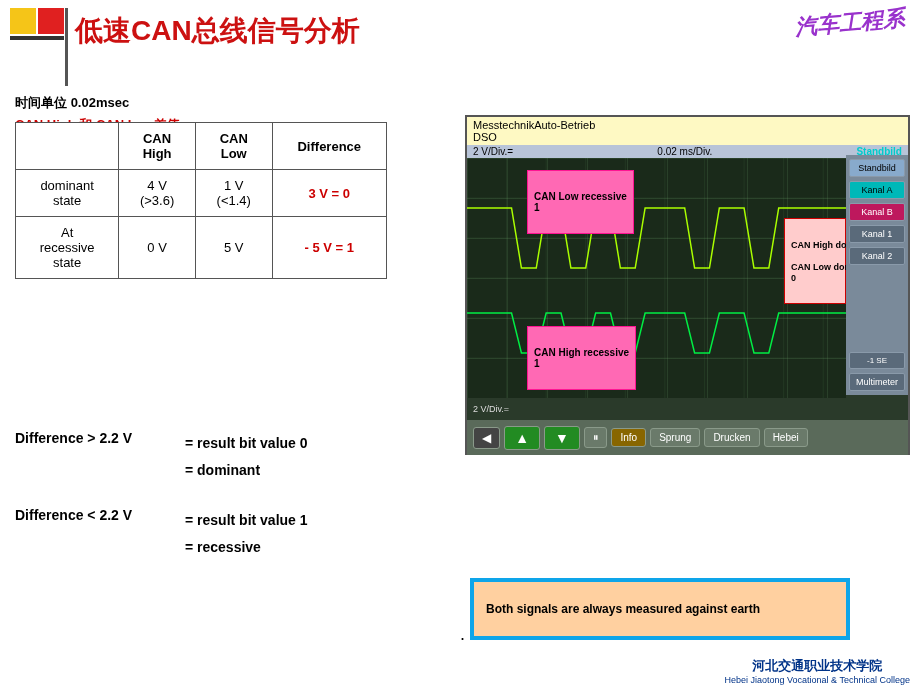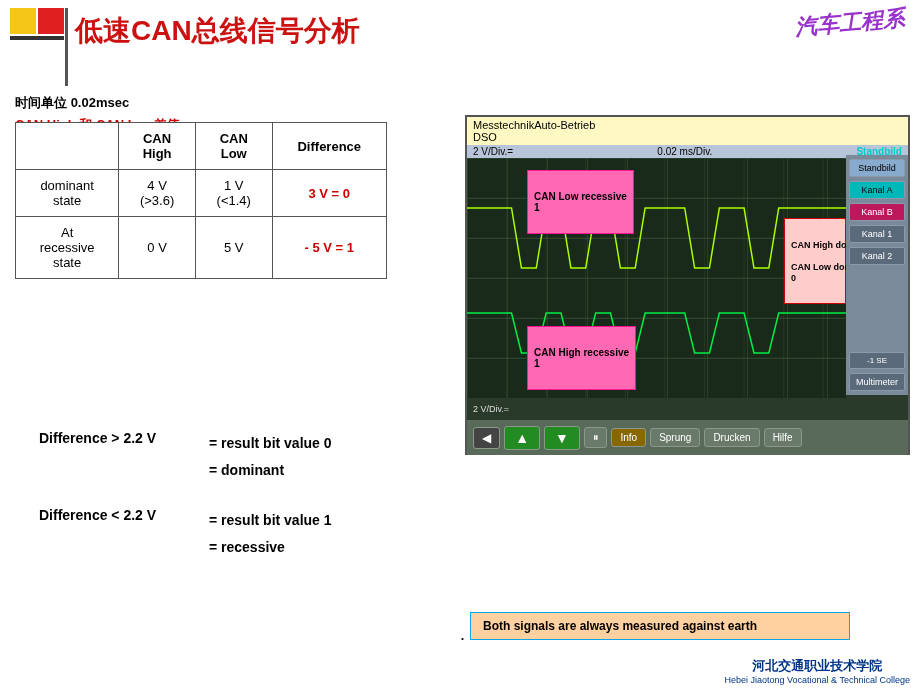--- a/index.html
+++ b/index.html
@@ -110,30 +110,30 @@
       position: absolute;
       top: 430px; left: 15px;
       font-size: 14px;
       font-weight: bold;
     }
     .diff-line {
       display: flex;
       align-items: flex-start;
       margin-bottom: 6px;
     }
-    .diff-label { min-width: 170px; margin-left: 24px; }
+    .diff-label { min-width: 170px; }
     .diff-values { line-height: 1.9; }
 
     
     .bottom-note {
       position: absolute;
       bottom: 50px; left: 470px;
       background: #ffd0a0;
-      border: 1px solid #0ea5e9;
-      padding: 6px 12px;
+      border: 4px solid #0ea5e9;
+      padding: 20px 12px;
       font-size: 12px;
       font-weight: bold;
       color: #000;
       width: 380px;
     }
 
     
     .bottom-right-logo {
       position: absolute;
       bottom: 5px; right: 10px;
@@ -432,21 +432,21 @@
 
   
   <div class="osc-bottom-bar">
     <div class="osc-bottom-btn" style="background:#444; font-size:12px;">◀</div>
     <div class="osc-bottom-btn green-arrow">▲</div>
     <div class="osc-bottom-btn green-arrow">▼</div>
     <div class="osc-bottom-btn" style="font-size:11px;">⏸</div>
     <div class="osc-bottom-btn" style="background:#886600;">Info</div>
     <div class="osc-bottom-btn">Sprung</div>
     <div class="osc-bottom-btn">Drucken</div>
-    <div class="osc-bottom-btn">Hilfe</div>
+    <div class="osc-bottom-btn">Hebei</div>
   </div>
 </div>
 
 <div class="bottom-note">Both signals are always measured against earth</div>
 
 <div class="bottom-right-logo">
   <div class="cn-text">河北交通职业技术学院</div>
   <div class="en-text">Hebei Jiaotong Vocational &amp; Technical College</div>
 </div>
 

